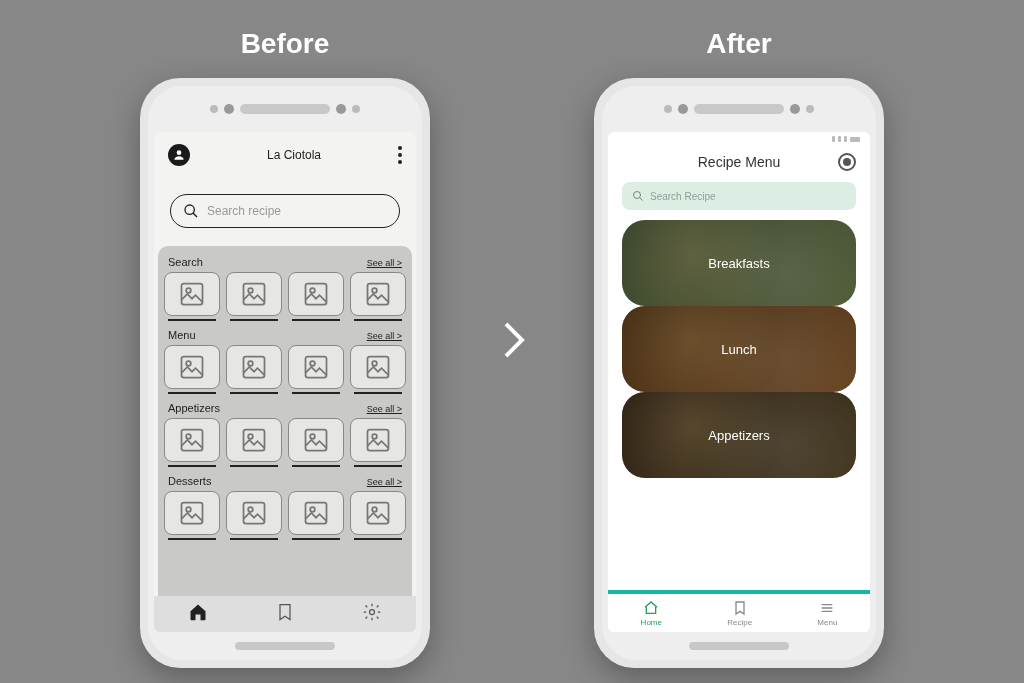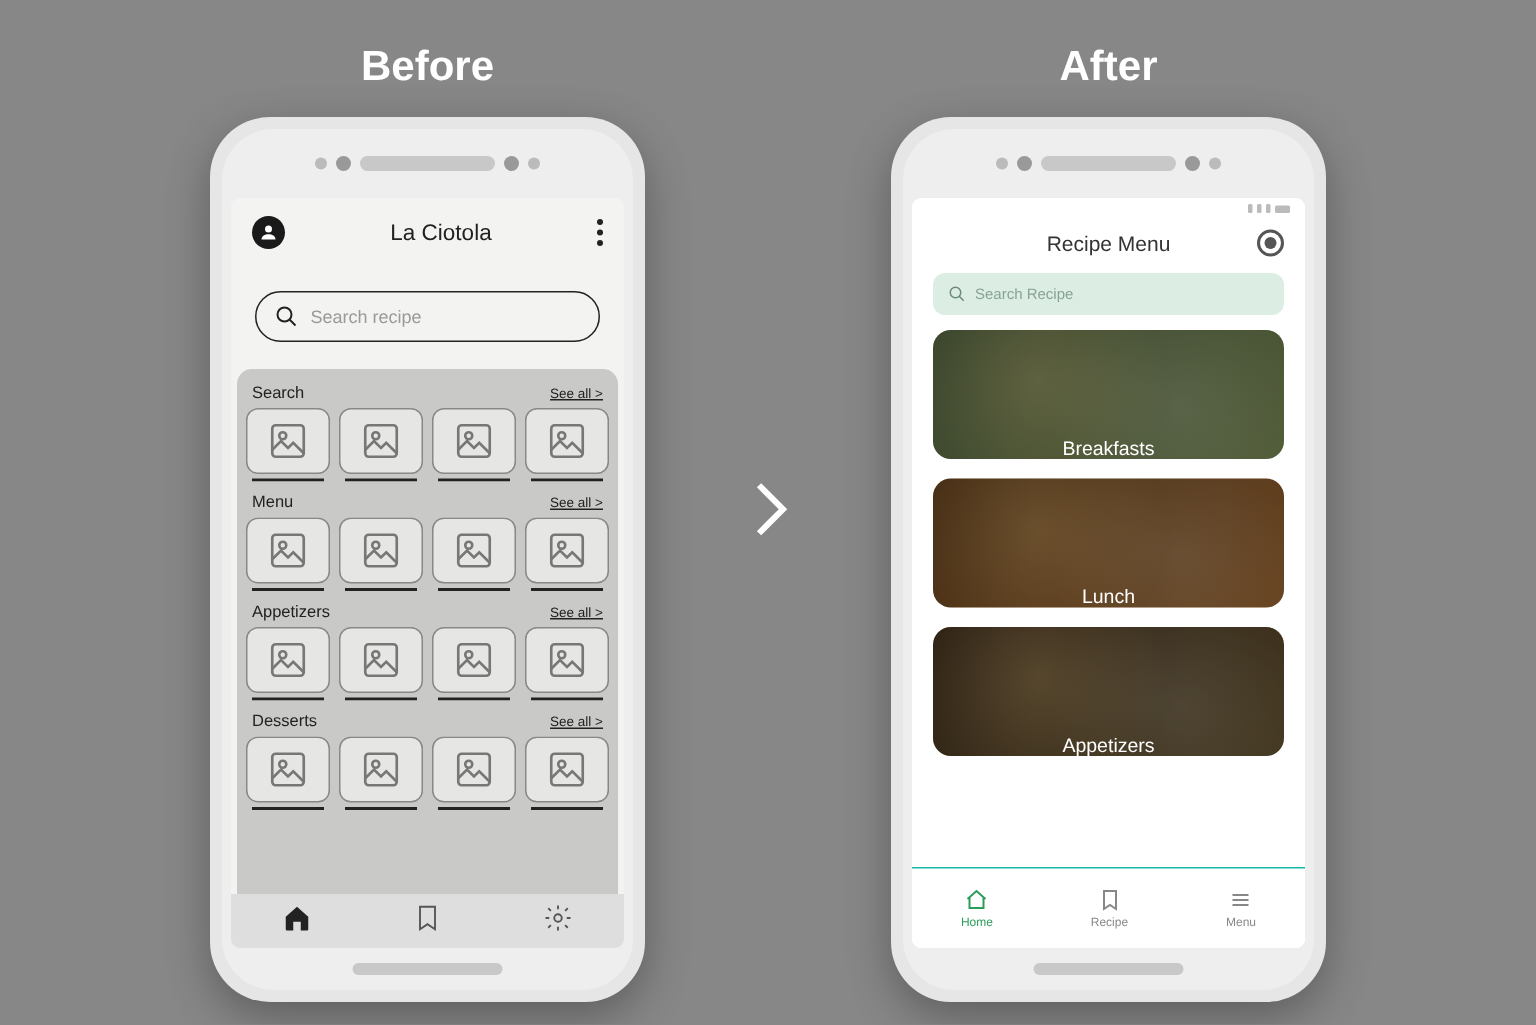--- a/index.html
+++ b/index.html
@@ -18,21 +18,21 @@
   .dot.d2{width:10px;height:10px;background:#999;}
   .speaker{width:90px;height:10px;border-radius:6px;background:#c8c8c8;}
   .phone-bottom{height:28px;display:flex;align-items:center;justify-content:center;}
   .home-bar{width:100px;height:8px;border-radius:6px;background:#c8c8c8;}
   .screen{flex:1;background:#f3f3f1;margin:0 6px;border-radius:6px;overflow:hidden;display:flex;flex-direction:column;position:relative;}
 
   
   .b-header{display:flex;align-items:center;justify-content:space-between;padding:12px 14px 6px;}
   .avatar{width:22px;height:22px;border-radius:50%;background:#1a1a1a;display:flex;align-items:center;justify-content:center;}
   .avatar svg{width:14px;height:14px;fill:#fff;}
-  .b-title{font-size:15px;color:#222;}
+  .b-title{font-size:12px;color:#222;}
   .kebab{display:flex;flex-direction:column;gap:3px;}
   .kebab span{width:4px;height:4px;border-radius:50%;background:#222;}
   .b-search-wrap{padding:22px 16px 12px;}
   .b-search{display:flex;align-items:center;gap:8px;border:1.5px solid #222;border-radius:18px;padding:8px 12px;background:transparent;}
   .b-search svg{width:16px;height:16px;stroke:#222;fill:none;stroke-width:2;}
   .b-search .ph{font-size:12px;color:#9a9a9a;}
   .b-body{flex:1;background:#c9c9c7;border-radius:10px 10px 0 0;margin:6px 4px 0;overflow:hidden;padding:8px 6px 0;}
   .b-section-head{display:flex;justify-content:space-between;align-items:baseline;padding:2px 4px 4px;}
   .b-sec-title{font-size:11px;color:#222;}
   .b-seeall{font-size:9px;color:#222;text-decoration:underline;}
@@ -50,29 +50,29 @@
   .a-status span{width:3px;height:6px;background:#bbb;border-radius:1px;}
   .a-status .bat{width:10px;height:5px;border:1px solid #bbb;border-radius:1px;}
   .a-header{display:flex;align-items:center;justify-content:center;position:relative;padding:8px 14px;}
   .a-title{font-size:14px;color:#333;}
   .a-avatar{position:absolute;right:14px;width:18px;height:18px;border-radius:50%;border:2px solid #555;display:flex;align-items:center;justify-content:center;}
   .a-avatar span{width:8px;height:8px;border-radius:50%;background:#555;}
   .a-search{margin:4px 14px 10px;background:#dceee3;border-radius:8px;padding:8px 10px;display:flex;align-items:center;gap:6px;}
   .a-search svg{width:12px;height:12px;stroke:#6b8a7a;fill:none;stroke-width:2;}
   .a-search .ph{font-size:10px;color:#8aa296;}
   .a-body{flex:1;overflow:hidden;padding:0 14px;}
-  .a-card{height:86px;border-radius:12px;margin-bottom:13px;display:flex;align-items:flex-end;justify-content:center;position:relative;overflow:hidden;}
+  .a-card{height:86px;border-radius:23px;margin-bottom:0;display:flex;align-items:center;justify-content:center;position:relative;overflow:hidden;}
   .a-card-label{color:#fff;font-size:13px;font-weight:500;position:relative;z-index:2;}
   .a-card.c1{background:linear-gradient(135deg,#4a5a3a,#6b7a4a);}
   .a-card.c2{background:linear-gradient(135deg,#5a3a1a,#8a5a2a);}
   .a-card.c3{background:linear-gradient(135deg,#1a1a2a,#2a2a4a);}
   .a-card.c4{background:linear-gradient(135deg,#3a2a1a,#5a4a2a);}
   .a-card::before{content:"";position:absolute;inset:0;background:radial-gradient(circle at 30% 40%,rgba(255,220,150,.25),transparent 50%),radial-gradient(circle at 70% 60%,rgba(255,255,255,.15),transparent 50%);}
   .a-card::after{content:"";position:absolute;inset:0;background:rgba(0,0,0,.25);}
-  .a-tabbar{height:54px;border-top:1px solid #14b8a6;display:flex;align-items:center;justify-content:space-around;background:#fff;}
+  .a-tabbar{height:42px;border-top:4px solid #14b8a6;display:flex;align-items:center;justify-content:space-around;background:#fff;}
   .a-tab{display:flex;flex-direction:column;align-items:center;gap:2px;}
   .a-tab svg{width:16px;height:16px;}
   .a-tab.active svg{stroke:#2a9d5a;}
   .a-tab.active .tl{color:#2a9d5a;}
   .a-tab .tl{font-size:8px;color:#888;}
 </style>
 </head>
 <body>
 
 <div class="comparison">

